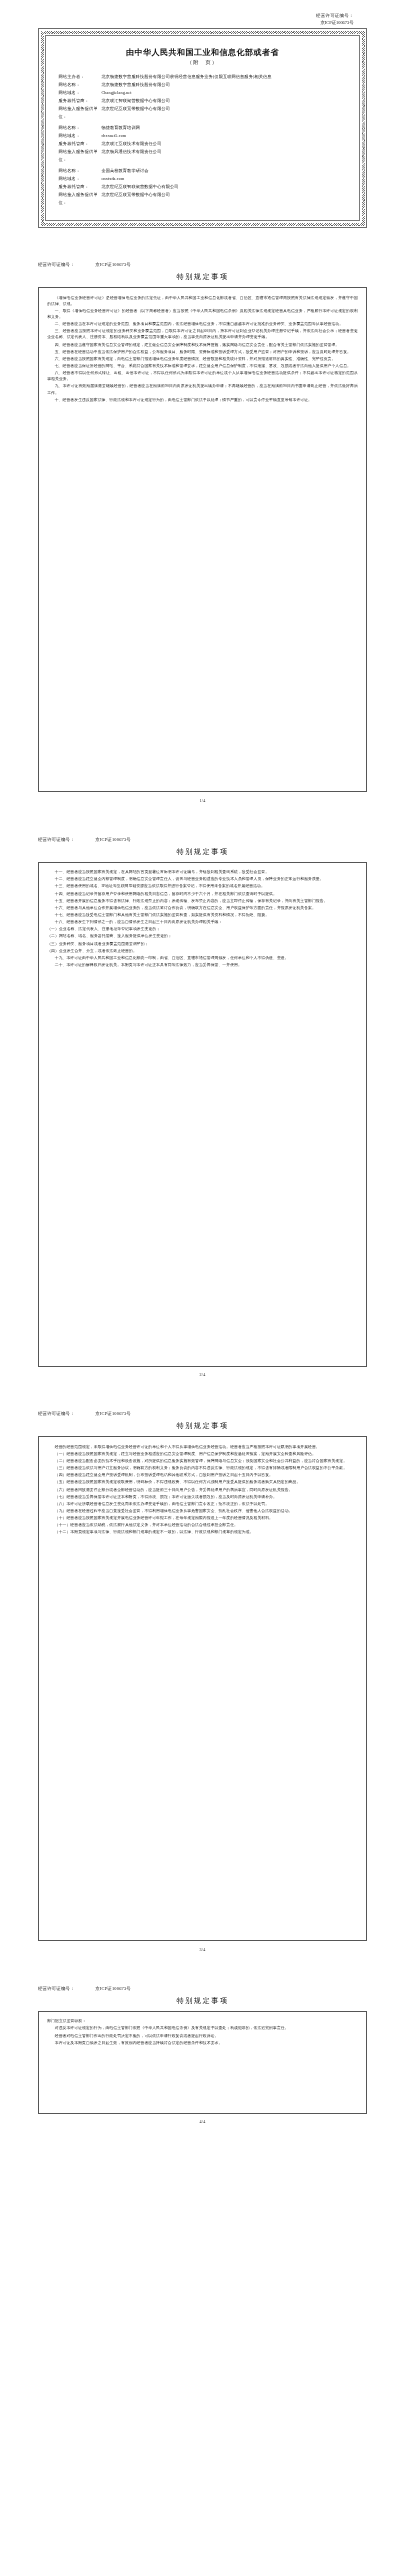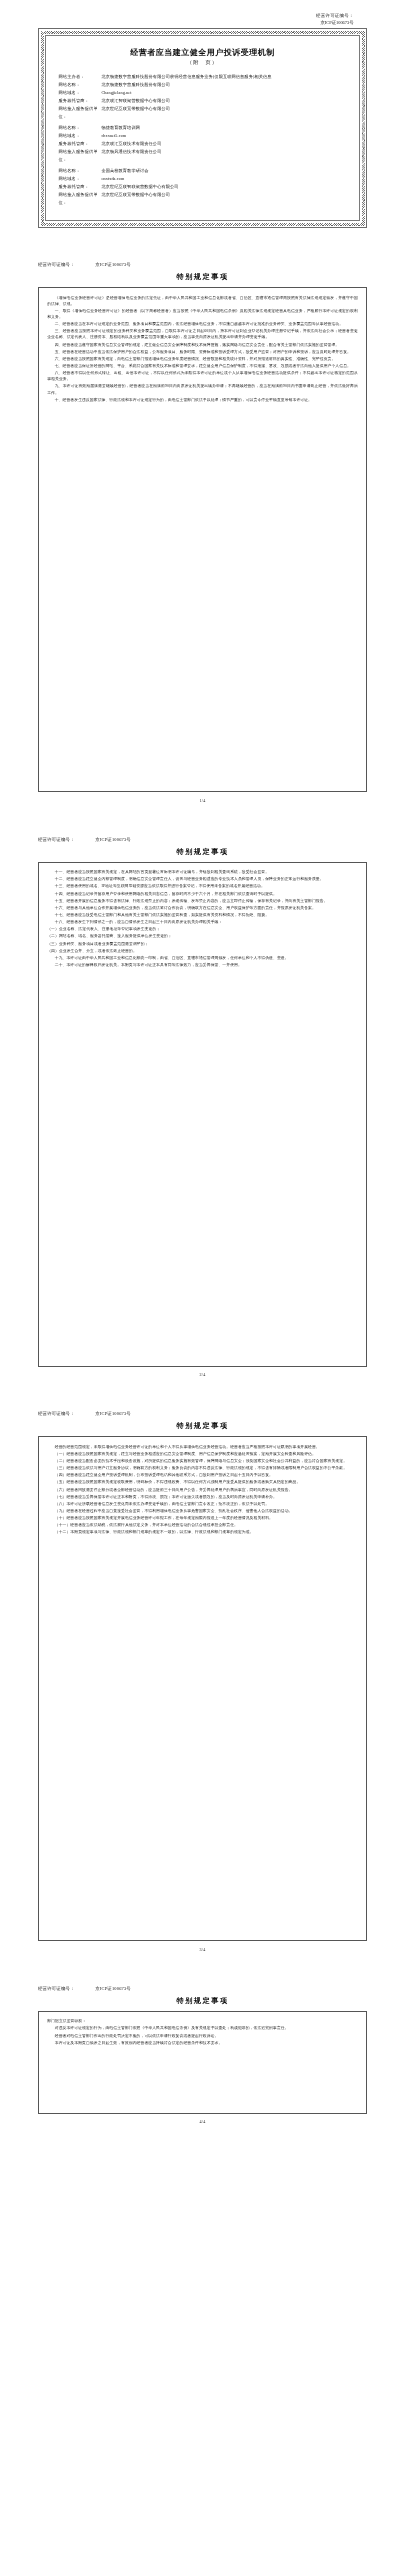--- a/index.html
+++ b/index.html
@@ -93,21 +93,21 @@
     align-items: baseline;
     font-size: 4.4px;
     color: #111;
     margin-bottom: 5.2px;
   }
   .doc-head .lbl { letter-spacing: 0.2px; }
   .doc-head .num { margin-left: 20.6px; letter-spacing: 0.2px; }
   .doc-title {
     text-align: center;
     font-size: 7.2px;
-    font-weight: bold;
+    font-weight: normal;
     letter-spacing: 1.5px;
     color: #111;
     margin: 1px 0 5.2px 0;
   }
   .frame {
     border: 0.5px solid #555;
     padding: 6.2px 8.2px 7.2px 8.2px;
     min-height: 505px;
     box-sizing: border-box;
   }
@@ -135,21 +135,21 @@
 
 <div class="page">
   <div class="cert-head">
     <div><span class="lbl">经营许可证编号：</span></div>
     <div><span class="num">京ICP证100673号</span></div>
   </div>
 
   <div class="cert-outer">
     <div class="cert-border">
       <div class="cert-inner">
-        <div class="cert-title">经营者应当建立健全用户投诉受理机制</div>
+        <div class="cert-title">由中华人民共和国工业和信息化部或者省</div>
         <div class="cert-subtitle">（附　页）</div>
 
         <div class="cert-rows">
           <div class="cert-row">
             <div class="k">网站主办者：</div>
             <div class="v">北京畅捷数字营服科技股份有限公司获得经营信息服务业务(仅限互联网信息服务)相关信息</div>
           </div>
           <div class="cert-row">
             <div class="k">网站名称：</div>
             <div class="v">北京畅捷数字营服科技股份有限公司</div>

